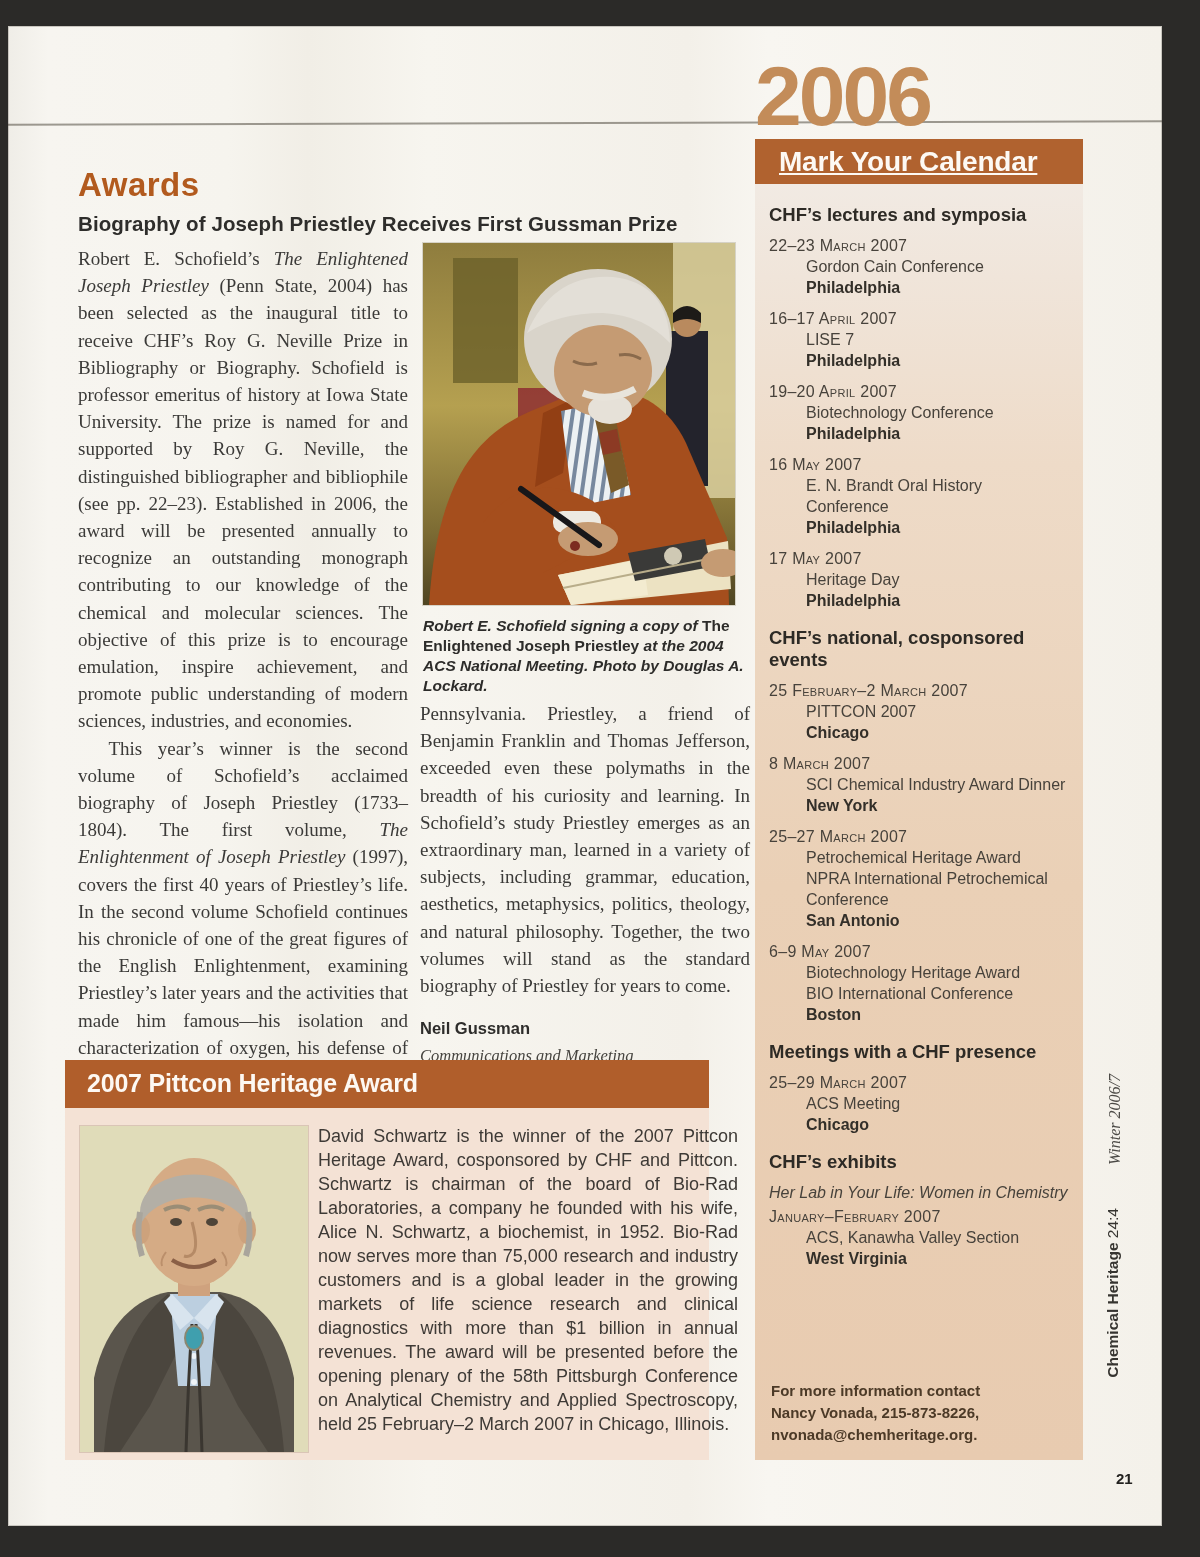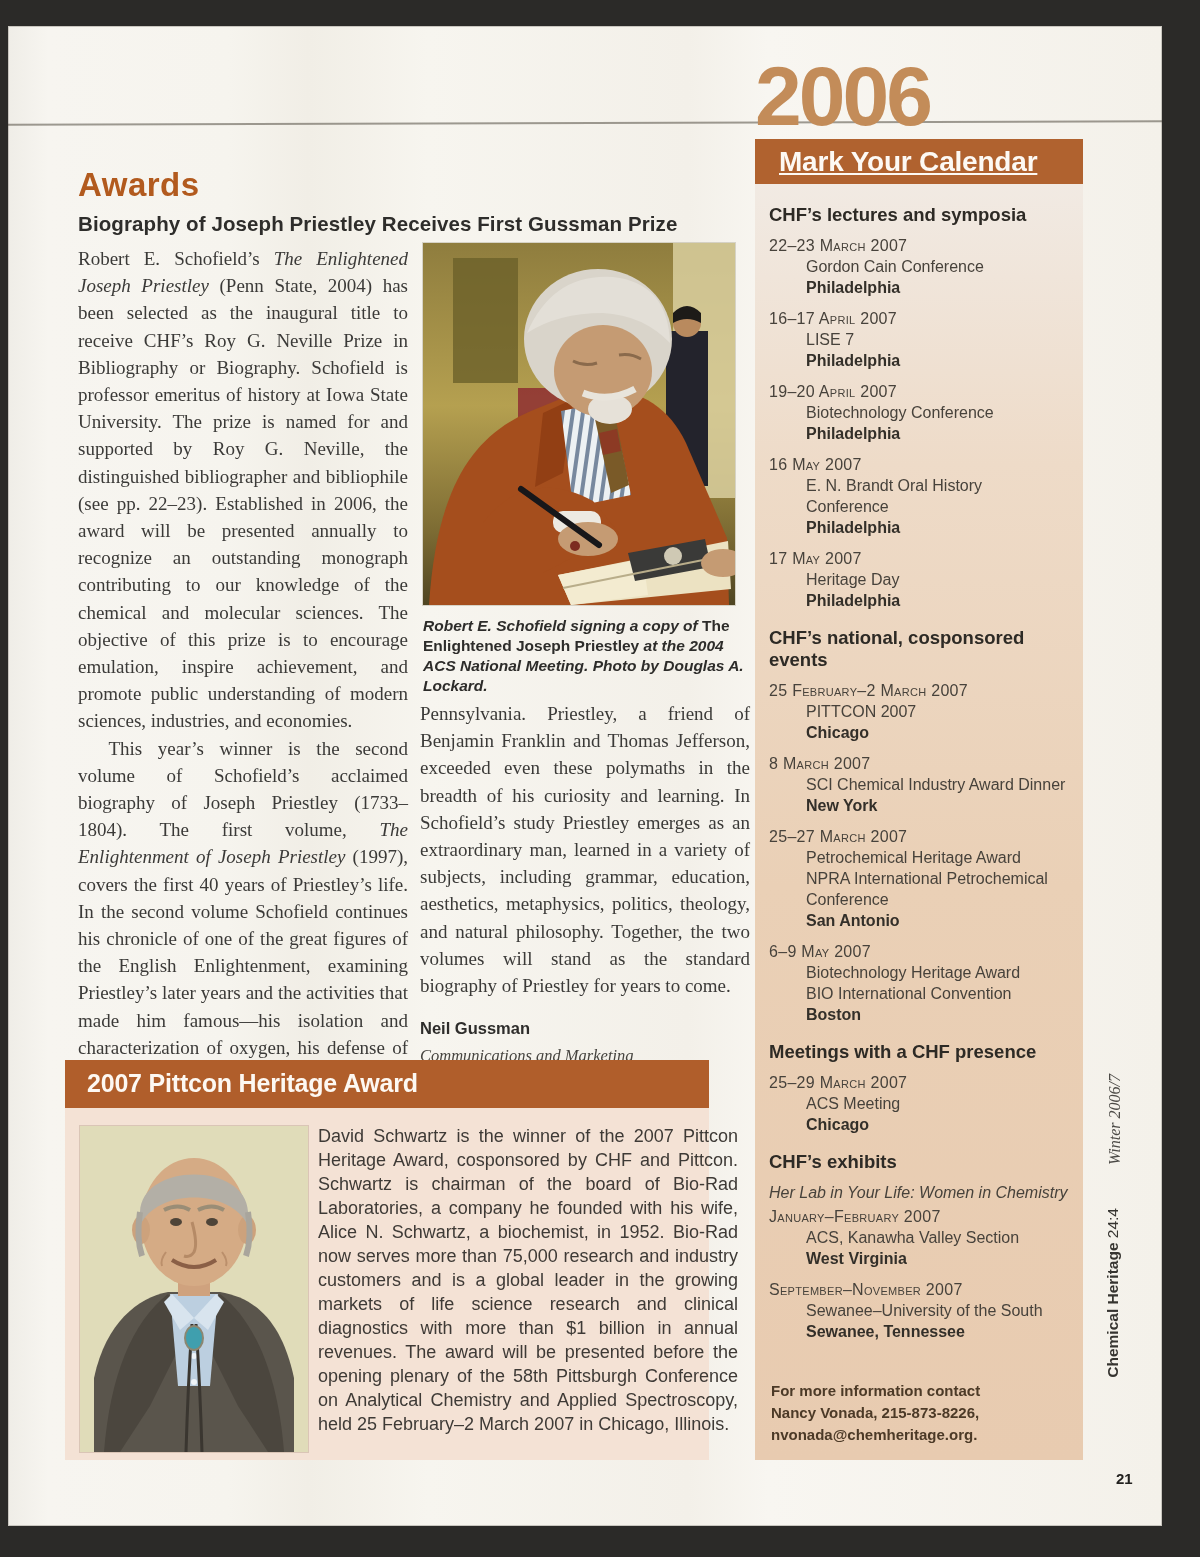--- a/index.html
+++ b/index.html
@@ -232,46 +232,41 @@
         </div>
         <div class="event">
           <div class="ev-date">25–27 March 2007</div>
           <div class="ev-line">Petrochemical Heritage Award</div>
           <div class="ev-line">NPRA International Petrochemical Conference</div>
           <div class="ev-loc">San Antonio</div>
         </div>
         <div class="event">
           <div class="ev-date">6–9 May 2007</div>
           <div class="ev-line">Biotechnology Heritage Award</div>
-          <div class="ev-line">BIO International Convention</div>
+          <div class="ev-line">BIO International Conference</div>
           <div class="ev-loc">Boston</div>
         </div>
       </div>
 
       <div class="cal-sec">
         <div class="cal-sec-head">Meetings with a CHF presence</div>
         <div class="event">
           <div class="ev-date">25–29 March 2007</div>
           <div class="ev-line">ACS Meeting</div>
           <div class="ev-loc">Chicago</div>
         </div>
       </div>
 
       <div class="cal-sec">
         <div class="cal-sec-head">CHF’s exhibits</div>
         <div class="ev-pre">Her Lab in Your Life: Women in Chemistry</div>
         <div class="event">
           <div class="ev-date">January–February 2007</div>
           <div class="ev-line">ACS, Kanawha Valley Section</div>
           <div class="ev-loc">West Virginia</div>
-        </div>
-        <div class="event">
-          <div class="ev-date">September–November 2007</div>
-          <div class="ev-line">Sewanee–University of the South</div>
-          <div class="ev-loc">Sewanee, Tennessee</div>
         </div>
       </div>
 
       <div class="contact">
         <div>For more information contact</div>
         <div>Nancy Vonada, 215-873-8226,</div>
         <div>nvonada@chemheritage.org.</div>
       </div>
     </aside>
 

